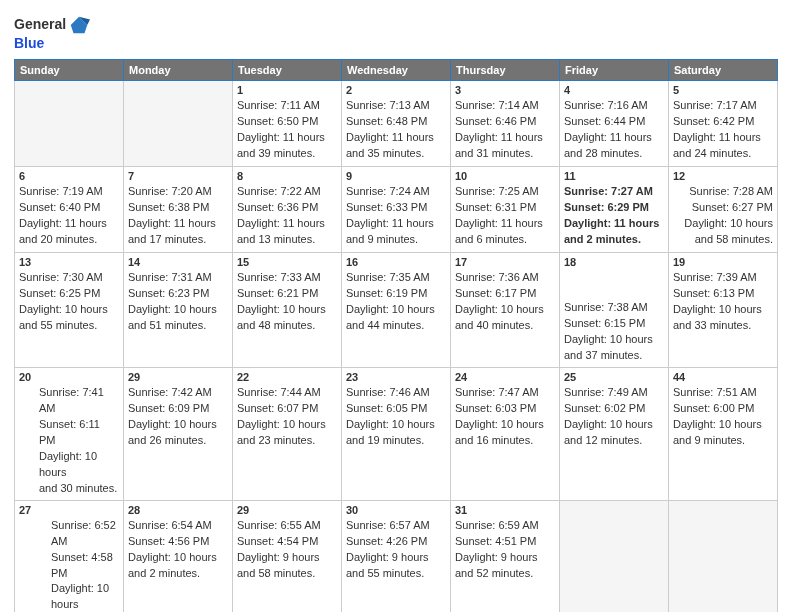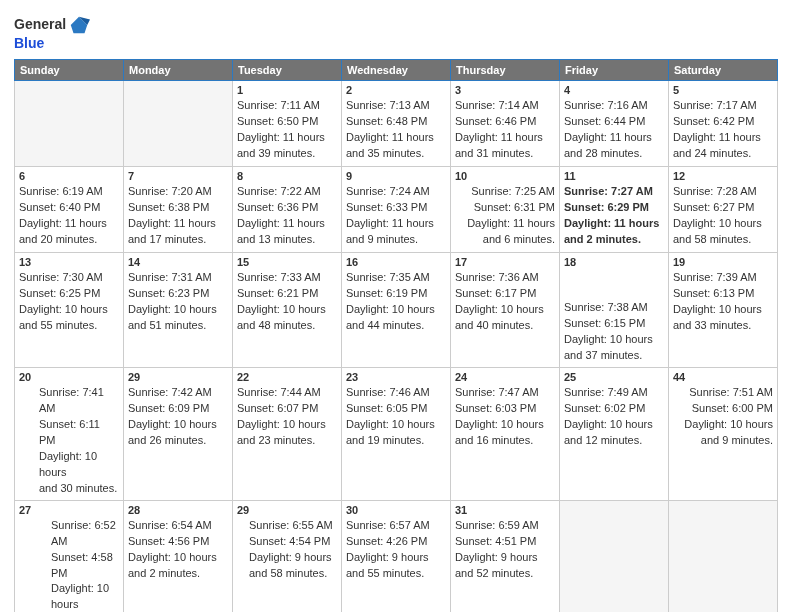--- a/index.html
+++ b/index.html
@@ -164,21 +164,21 @@
             <span class="day-number">5</span>
             <div class="cell-text" style="white-space: pre-line;">Sunrise: 7:17 AM
 Sunset: 6:42 PM
 Daylight: 11 hours
 and 24 minutes.</div>
           </td>
         </tr>
         <tr>
           <td>
             <span class="day-number">6</span>
-            <div class="cell-text" style="white-space: pre-line;">Sunrise: 6:19 AM
+            <div class="cell-text" style="white-space: pre-line;">Sunrise: 7:19 AM
 Sunset: 6:40 PM
 Daylight: 11 hours
 and 20 minutes.</div>
           </td>
           <td>
             <span class="day-number">7</span>
             <div class="cell-text" style="white-space: pre-line;">Sunrise: 7:20 AM
 Sunset: 6:38 PM
 Daylight: 11 hours
 and 17 minutes.</div>
@@ -192,35 +192,35 @@
           </td>
           <td>
             <span class="day-number">9</span>
             <div class="cell-text" style="white-space: pre-line;">Sunrise: 7:24 AM
 Sunset: 6:33 PM
 Daylight: 11 hours
 and 9 minutes.</div>
           </td>
           <td>
             <span class="day-number">10</span>
-            <div class="cell-text" style="white-space: pre-line; text-align: right;">Sunrise: 7:25 AM
+            <div class="cell-text" style="white-space: pre-line;">Sunrise: 7:25 AM
 Sunset: 6:31 PM
 Daylight: 11 hours
 and 6 minutes.</div>
           </td>
           <td>
             <span class="day-number">11</span>
             <div class="cell-text" style="white-space: pre-line; font-weight: bold;">Sunrise: 7:27 AM
 Sunset: 6:29 PM
 Daylight: 11 hours
 and 2 minutes.</div>
           </td>
           <td>
             <span class="day-number">12</span>
-            <div class="cell-text" style="white-space: pre-line;">Sunrise: 7:28 AM
+            <div class="cell-text" style="white-space: pre-line; text-align: right;">Sunrise: 7:28 AM
 Sunset: 6:27 PM
 Daylight: 10 hours
 and 58 minutes.</div>
           </td>
         </tr>
         <tr>
           <td>
             <span class="day-number">13</span>
             <div class="cell-text" style="white-space: pre-line;">Sunrise: 7:30 AM
 Sunset: 6:25 PM
@@ -308,21 +308,21 @@
           </td>
           <td>
             <span class="day-number">25</span>
             <div class="cell-text" style="white-space: pre-line;">Sunrise: 7:49 AM
 Sunset: 6:02 PM
 Daylight: 10 hours
 and 12 minutes.</div>
           </td>
           <td>
             <span class="day-number">44</span>
-            <div class="cell-text" style="white-space: pre-line; text-align: right;">Sunrise: 7:51 AM
+            <div class="cell-text" style="white-space: pre-line;">Sunrise: 7:51 AM
 Sunset: 6:00 PM
 Daylight: 10 hours
 and 9 minutes.</div>
           </td>
         </tr>
         <tr class="last-row">
           <td>
             <span class="day-number">27</span>
             <div class="cell-text" style="white-space: pre-line; margin-left: 32px;">Sunrise: 6:52 AM
 Sunset: 4:58 PM
@@ -331,21 +331,21 @@
           </td>
           <td>
             <span class="day-number">28</span>
             <div class="cell-text" style="white-space: pre-line;">Sunrise: 6:54 AM
 Sunset: 4:56 PM
 Daylight: 10 hours
 and 2 minutes.</div>
           </td>
           <td>
             <span class="day-number">29</span>
-            <div class="cell-text" style="white-space: pre-line; margin-left: 12px;">Sunrise: 6:55 AM
+            <div class="cell-text" style="white-space: pre-line;">Sunrise: 6:55 AM
 Sunset: 4:54 PM
 Daylight: 9 hours
 and 58 minutes.</div>
           </td>
           <td>
             <span class="day-number">30</span>
             <div class="cell-text" style="white-space: pre-line;">Sunrise: 6:57 AM
 Sunset: 4:26 PM
 Daylight: 9 hours
 and 55 minutes.</div>

